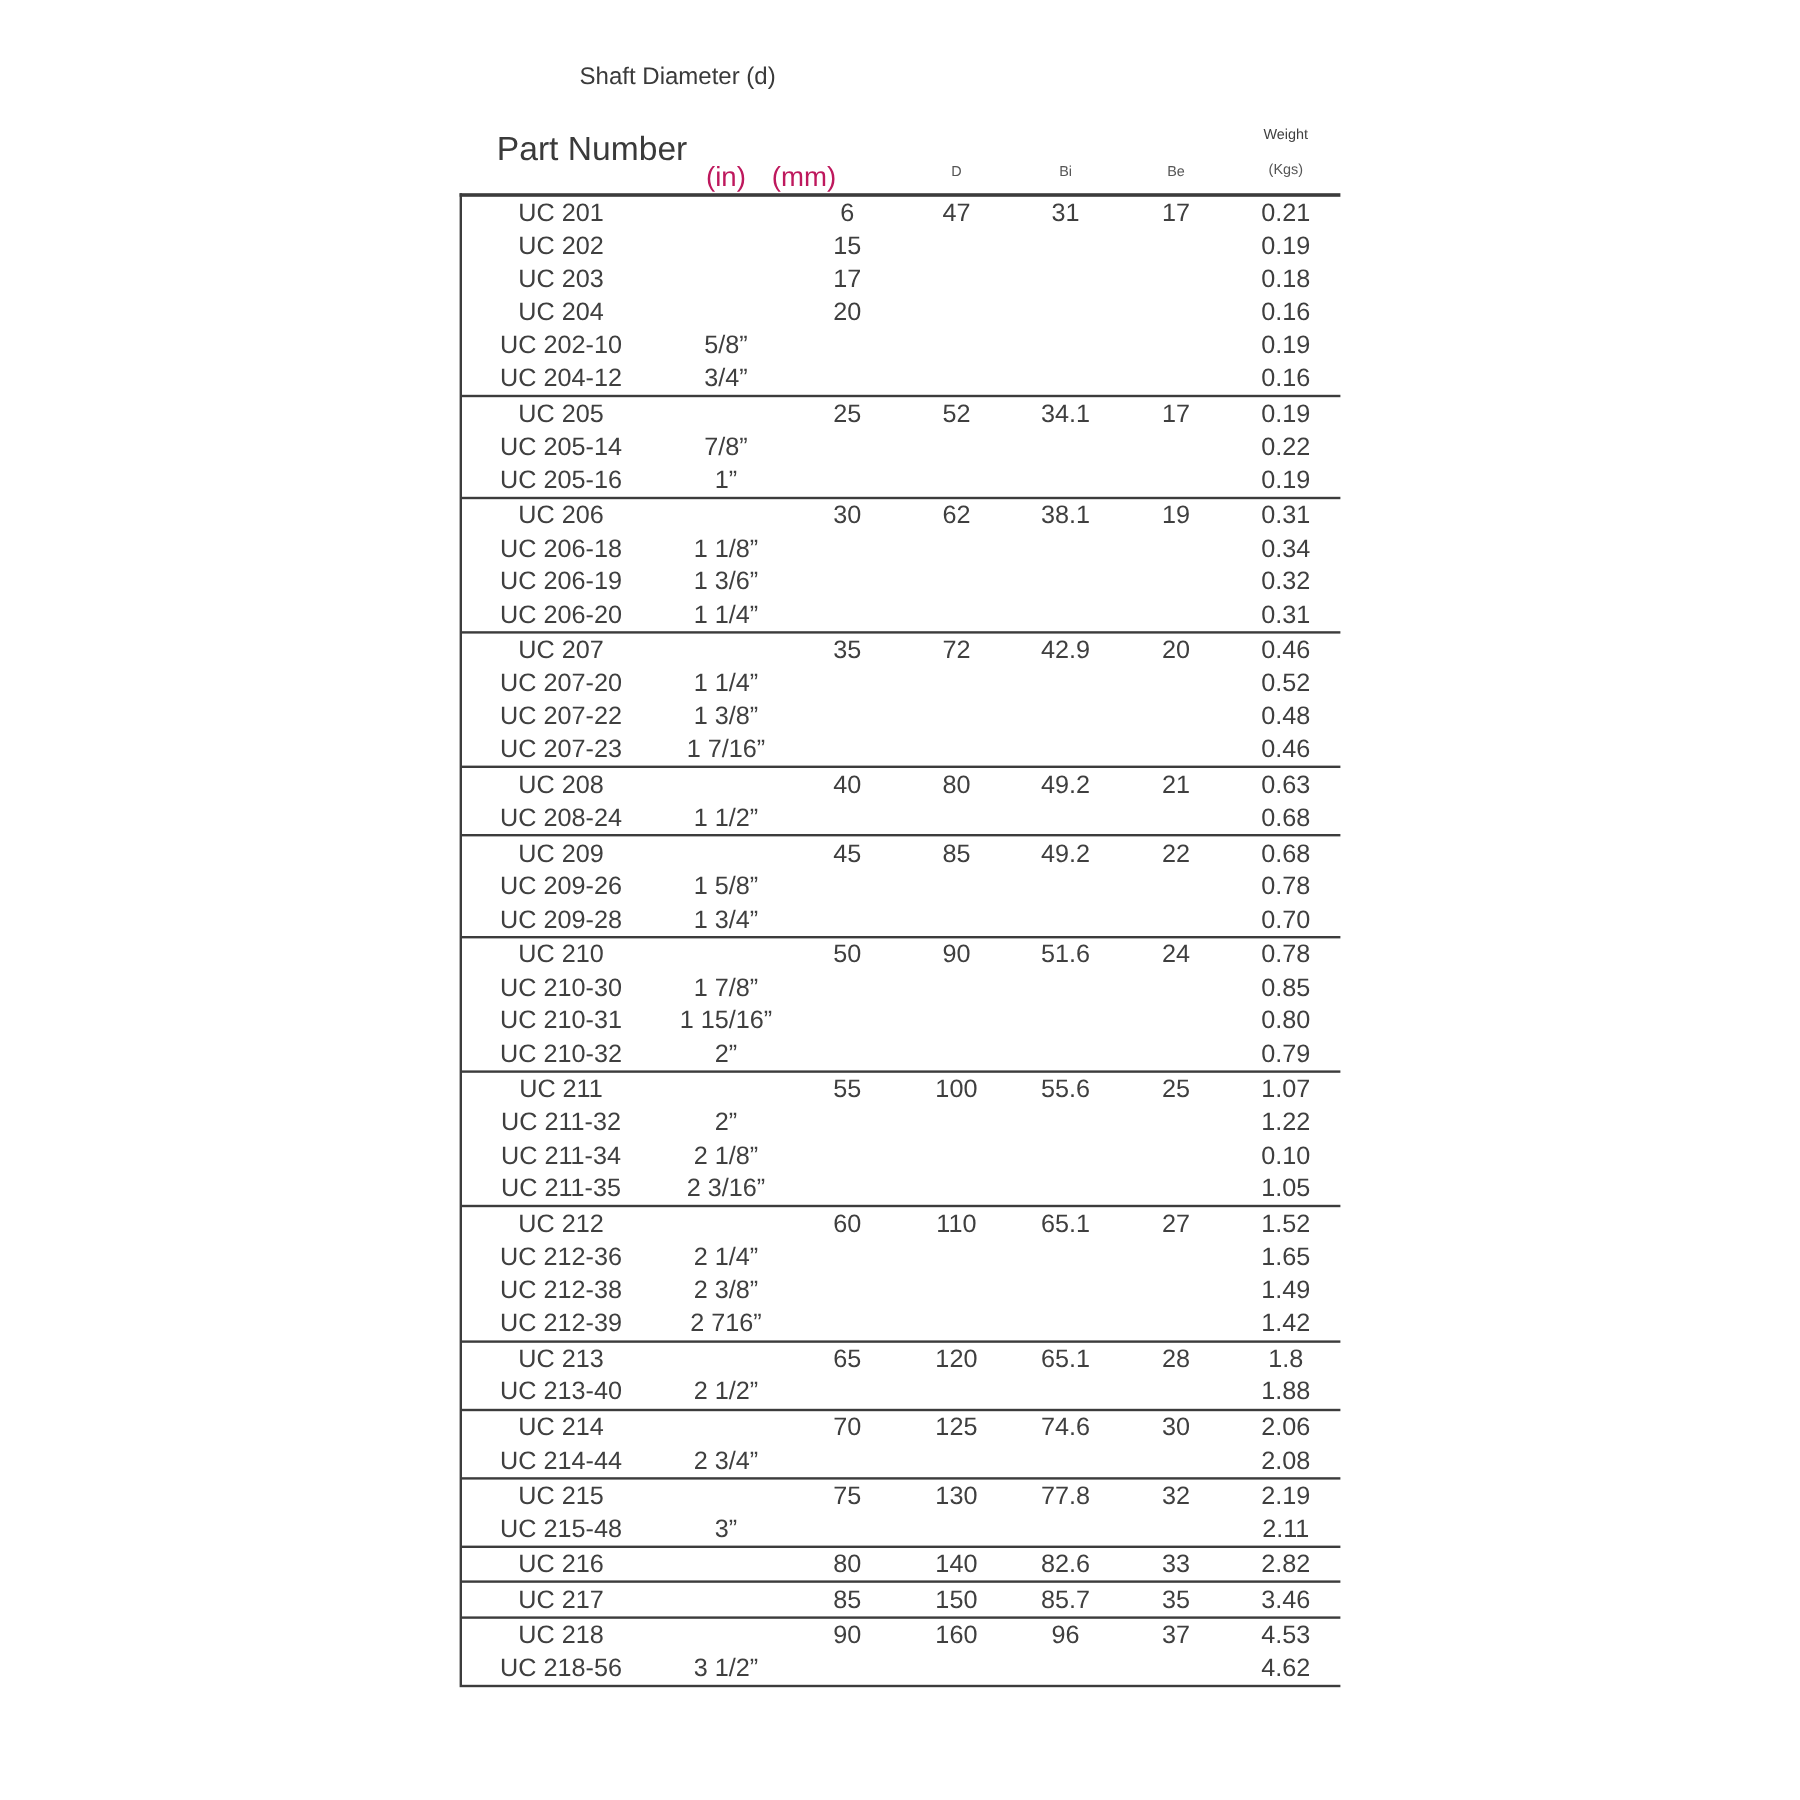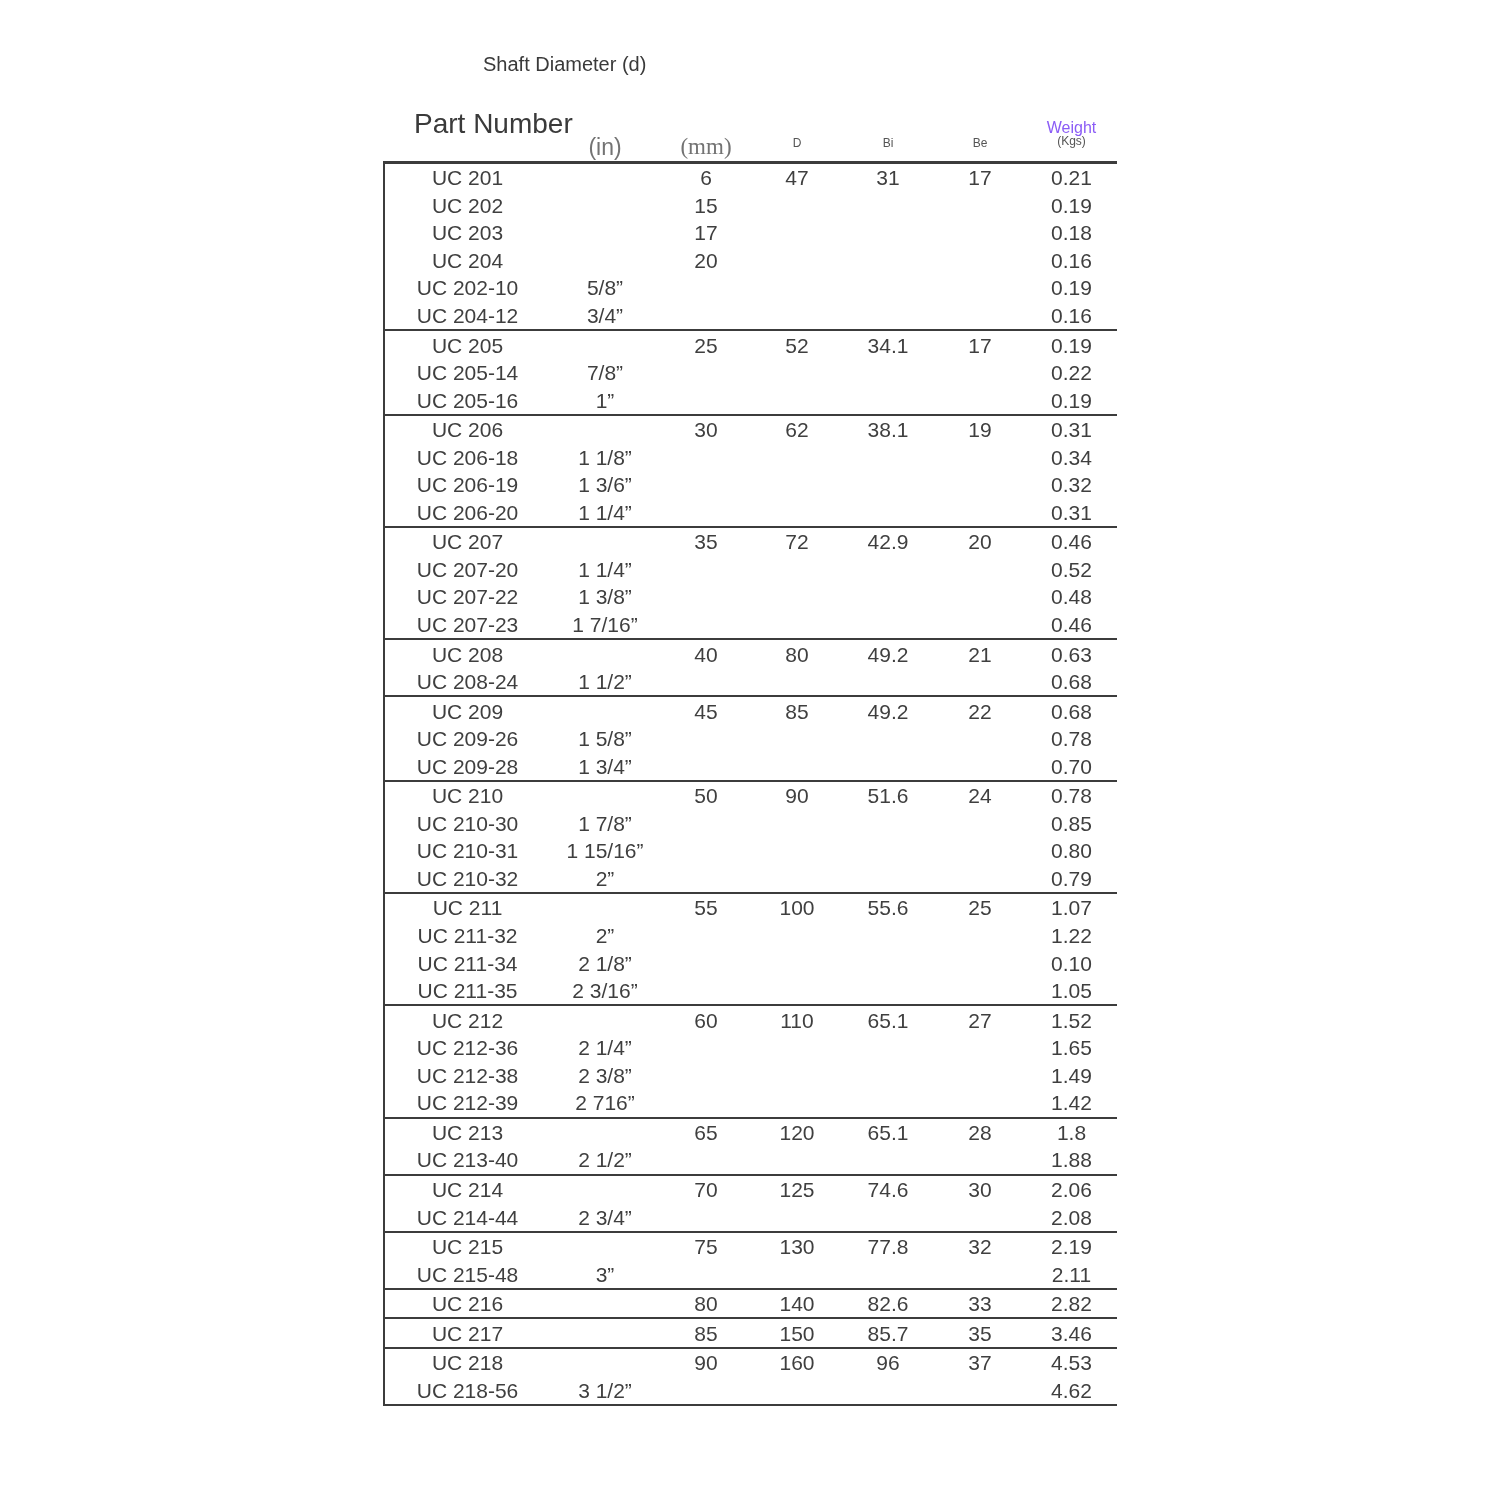--- a/index.html
+++ b/index.html
@@ -28,30 +28,30 @@
     position: absolute;
     left: 414px;
     top: 108px;
     font-size: 28px;
     color: #3a3a3a;
     white-space: nowrap;
   }
   .col-head {
     position: absolute;
     text-align: center;
-    color: #737373;
+    color: #be185d;
   }
   .col-head.big { font-size: 23px; top: 134px; }
   .col-head.small { font-size: 12px; top: 136px; color: #555; }
   .head-in { left: 550px; width: 110px; }
-  .head-mm { left: 660px; width: 92px; font-family: Liberation Serif, serif; }
+  .head-mm { left: 624px; width: 92px; }
   .head-d  { left: 752px; width: 90px; }
   .head-bi { left: 842px; width: 92px; }
   .head-be { left: 934px; width: 92px; }
-  .head-weight-1 { left: 1026px; width: 91px; top: 119px; font-size: 16px; color: #8b5cf6; }
+  .head-weight-1 { left: 1026px; width: 91px; top: 105px; font-size: 12px; color: #404040; }
   .head-weight-2 { left: 1026px; width: 91px; top: 134px; font-size: 12px; color: #555; }
   .spec-table {
     position: absolute;
     left: 383px;
     top: 161px;
     width: 734px;
     border-top: 3px solid #3c3c3c;
     border-left: 2px solid #3c3c3c;
     box-sizing: border-box;
   }

